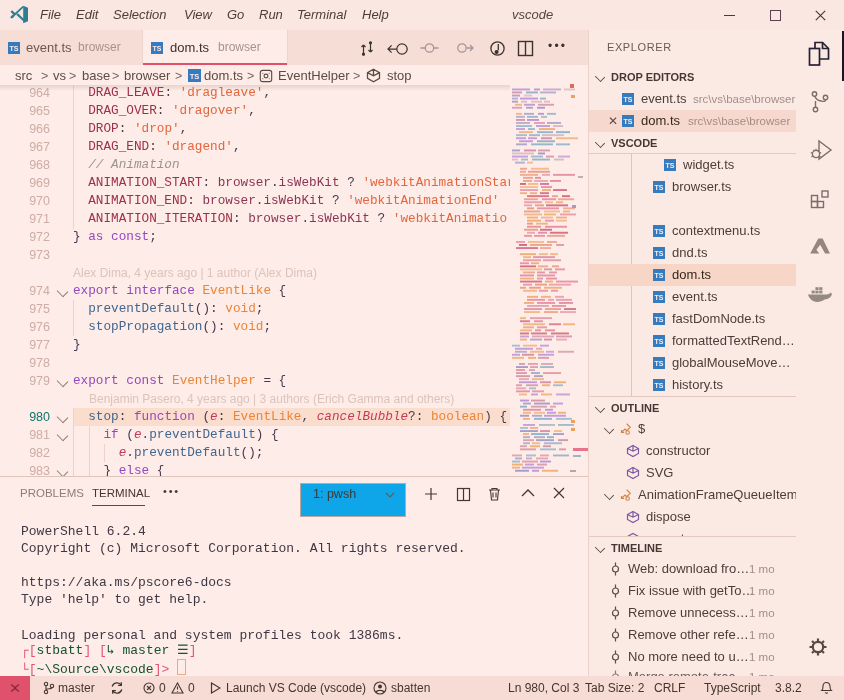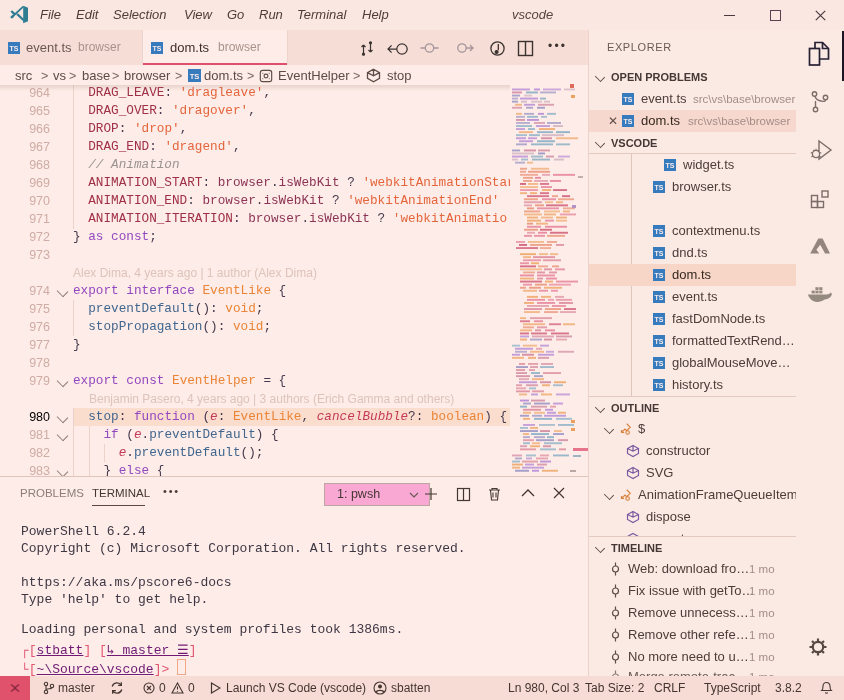--- a/index.html
+++ b/index.html
@@ -30,21 +30,21 @@
 .c{color:#9b938e;font-style:italic;}
 .pm{color:#c43a58;font-style:italic;}
 .r{color:#a03048;}
 .br{color:#8c3355;}
 .blame{position:absolute;height:18px;line-height:18px;font-size:12px;color:#ddc3bb;white-space:pre;}
 
 #minimap{left:510px;top:87px;width:70px;height:389px;}
 
 #panel{left:0;top:476px;width:588px;height:200px;background:#fdece7;border-top:1px solid #dfc4bc;box-sizing:border-box;}
 .tl{position:absolute;left:21px;width:560px;height:17px;font-family:"Liberation Mono",monospace;font-size:13px;line-height:17px;white-space:pre;color:#3e3744;}
-.tr{color:#e15570;} .tg{color:#701a75;text-decoration:underline;}
+.tr{color:#e15570;} .tg{color:#14532d;}
 
 #status{left:0;top:676px;width:844px;height:28px;background:#f6dcd4;font-size:12px;color:#453530;line-height:24px;}
 #status span{position:absolute;top:0;height:24px;}
 
 #sidebar{left:588px;top:30px;width:208px;height:646px;background:#fbe9e4;overflow:hidden;border-left:1px solid #ecd2ca;box-sizing:border-box;}
 .sbhead{position:absolute;left:0;width:208px;height:22px;line-height:22px;font-size:11px;font-weight:bold;color:#453733;}
 .sbrow{position:absolute;left:0;width:208px;height:22px;line-height:22px;font-size:13px;color:#4c3d38;}
 .desc{font-size:11.5px;color:#a38d87;}
 .chev{position:absolute;width:7px;height:7px;border-right:1.4px solid #5d4c46;border-bottom:1.4px solid #5d4c46;transform:rotate(45deg) scale(1,.8);}
 
@@ -190,21 +190,21 @@
   <div class="cl" style="top:143px"><span class="num">972</span><span class="code">} <span class="k">as</span> <span class="k">const</span>;</span></div>
   <div class="cl" style="top:161px"><span class="num">973</span></div>
   <div class="blame" style="left:73px;top:179px">Alex Dima, 4 years ago | 1 author (Alex Dima)</div>
   <div class="cl" style="top:197px"><span class="num">974</span><span class="fold"></span><span class="code"><span class="k">export</span> <span class="k">interface</span> <span class="t">EventLike</span> {</span></div>
   <div class="cl" style="top:215px"><span class="num">975</span><span class="code">  <span class="p">preventDefault</span>(): <span class="t">void</span>;</span></div>
   <div class="cl" style="top:233px"><span class="num">976</span><span class="code">  <span class="p">stopPropagation</span>(): <span class="t">void</span>;</span></div>
   <div class="cl" style="top:251px"><span class="num">977</span><span class="code">}</span></div>
   <div class="cl" style="top:269px"><span class="num">978</span></div>
   <div class="cl" style="top:287px"><span class="num">979</span><span class="fold"></span><span class="code"><span class="k">export</span> <span class="k">const</span> <span class="t">EventHelper</span> = {</span></div>
   <div class="blame" style="left:89px;top:305px">Benjamin Pasero, 4 years ago | 3 authors (Erich Gamma and others)</div>
-  <div class="cl" style="top:323px"><span class="num" style="color:#000000">980</span><span class="fold"></span><span class="code">  <span class="p">stop</span>: <span class="k">function</span> (<span class="pm">e</span>: <span class="t">EventLike</span>, <span class="pm">cancelBubble</span>?: <span class="t">boolean</span>) {</span></div>
+  <div class="cl" style="top:323px"><span class="num" style="color:#0f766e">980</span><span class="fold"></span><span class="code">  <span class="p">stop</span>: <span class="k">function</span> (<span class="pm">e</span>: <span class="t">EventLike</span>, <span class="pm">cancelBubble</span>?: <span class="t">boolean</span>) {</span></div>
   <div class="cl" style="top:341px"><span class="num">981</span><span class="fold"></span><span class="code">    <span class="k">if</span> (<span class="pm">e</span>.<span class="p">preventDefault</span>) {</span></div>
   <div class="cl" style="top:359px"><span class="num">982</span><span class="code">      <span class="pm">e</span>.<span class="p">preventDefault</span>();</span></div>
   <div class="cl" style="top:377px"><span class="num">983</span><span class="fold"></span><span class="code">    } <span class="k">else</span> {</span></div>
 </div>
 
 <div class="abs" id="minimap">
     <svg width="70" height="389" viewBox="0 0 70 389">
       <rect x="2" y="1.5" width="18" height="1.9" fill="#bd93d8" fill-opacity="0.89"></rect>
 <rect x="24" y="1.5" width="6" height="1.9" fill="#bd93d8" fill-opacity="0.97"></rect>
 <rect x="33" y="1.5" width="18" height="1.9" fill="#bd93d8" fill-opacity="0.77"></rect>
@@ -530,21 +530,21 @@
 <rect x="32" y="382.8" width="16" height="1.9" fill="#f0ad74" fill-opacity="0.94"></rect>
     </svg>
   </div>
 
 <div class="abs" id="panel">
   <span class="abs" style="left:20px;top:10px;font-size:11.5px;color:#8d7e79;">PROBLEMS</span>
   <span class="abs" style="left:92px;top:10px;font-size:11.5px;color:#443631;">TERMINAL</span>
   <div class="abs" style="left:92px;top:28px;width:53px;height:1px;background:#5a4a46;"></div>
   <span class="abs" style="left:163px;top:8px;font-size:11px;color:#443631;letter-spacing:1.8px;">•••</span>
 
-  <div class="abs" style="left:300px;top:6px;width:106px;height:23px;background:#f9a8d4;border:1px solid #bca69f;box-sizing:border-box;margin-left:24px;">
+  <div class="abs" style="left:300px;top:6px;width:106px;height:34px;background:#0ea5e9;border:1px solid #bca69f;box-sizing:border-box;">
     <span class="abs" style="left:12px;top:3px;font-size:12.5px;color:#443631;">1: pwsh</span>
     <svg class="icon" style="left:84px;top:7px" width="10" height="8" viewBox="0 0 10 8">
         <path d="M1 2 L5 6 L9 2" stroke="#6b5a54" fill="none" stroke-width="1.2"></path>
       </svg>
   </div>
 
   <svg class="icon" style="left:423px;top:9px" width="16" height="16" viewBox="0 0 16 16">
       <path d="M8 2 V14 M2 8 H14" stroke="#443631" stroke-width="1.2" fill="none"></path>
     </svg>
   <svg class="icon" style="left:456px;top:10px" width="15" height="15" viewBox="0 0 15 15">
@@ -558,21 +558,21 @@
       <path d="M1 8 L7 2 L13 8" stroke="#443631" stroke-width="1.3" fill="none"></path>
     </svg>
   <svg class="icon" style="left:552px;top:9px" width="14" height="14" viewBox="0 0 14 14">
       <path d="M2 2 L12 12 M12 2 L2 12" stroke="#443631" stroke-width="1.2" fill="none"></path>
     </svg>
 
   <div class="tl" style="top:46px">PowerShell 6.2.4</div>
   <div class="tl" style="top:63px">Copyright (c) Microsoft Corporation. All rights reserved.</div>
   <div class="tl" style="top:97px">https://aka.ms/pscore6-docs</div>
   <div class="tl" style="top:114px">Type 'help' to get help.</div>
-  <div class="tl" style="top:144px">Loading personal and system profiles took 1386ms.</div>
+  <div class="tl" style="top:150px">Loading personal and system profiles took 1386ms.</div>
   <div class="tl" style="top:165px"><span class="tr">┌[</span><span class="tg">stbatt</span><span class="tr">]</span> <span class="tr">[</span><span class="tg">↳ master ☰</span><span class="tr">]</span></div>
   <div class="tl" style="top:182px"><span class="tr">└[</span><span class="tg">~\Source\vscode</span><span class="tr">]&gt;</span> <span style="display:inline-block;width:7px;height:14px;border:1.5px solid #f0a884;vertical-align:-2px;"></span></div>
 </div>
 
 <div class="abs" id="status">
   <div class="abs" style="left:0;top:0;width:30px;height:24px;background:#e0516c;"></div>
   <svg class="icon" style="left:8px;top:5px" width="14" height="14" viewBox="0 0 14 14">
       <path d="M3 3.5 L7.5 7 L3 10.5 M11 3.5 L6.5 7 L11 10.5" stroke="#8c2a40" stroke-width="1.5" fill="none"></path>
     </svg>
   <svg class="icon" style="left:42px;top:5px" width="13" height="14" viewBox="0 0 13 14">
@@ -615,21 +615,21 @@
       <path d="M6.5 1.5 C4.3 1.5 3 3.2 3 5.2 C3 8.5 1.8 9.5 1.8 9.5 H11.2 C11.2 9.5 10 8.5 10 5.2 C10 3.2 8.7 1.5 6.5 1.5 Z" fill="none" stroke="#453530" stroke-width="1.1"></path>
       <path d="M5.3 11.5 A1.3 1.3 0 0 0 7.7 11.5" fill="none" stroke="#453530" stroke-width="1.1"></path>
     </svg>
 </div>
 
 <div class="abs" id="sidebar">
   <span class="abs" style="left:18px;top:11px;font-size:11px;letter-spacing:0.6px;color:#6a5a55;">EXPLORER</span>
 
   <div class="sbhead" style="top:36px">
       <span class="chev" style="left:7px;top:7px"></span>
-      <span style="position:absolute;left:22px">OPEN PROBLEMS</span>
+      <span style="position:absolute;left:22px">DROP EDITORS</span>
     </div>
   <div class="sbrow" style="top:58px">
     <svg class="icon" style="left:33px;top:5px" width="12" height="12" viewBox="0 0 12 12">
         <rect width="12" height="12" fill="#377bbf"></rect>
         <text x="6" y="9" font-size="7" font-weight="bold" fill="#fdecea" text-anchor="middle" font-family="Liberation Sans">TS</text>
       </svg>
     <span style="position:absolute;left:52px">event.ts</span>
       <span class="desc" style="position:absolute;left:104px">src\vs\base\browser</span>
   </div>
   <div class="sbrow" style="top:80px;background:#f6d8ce;">

